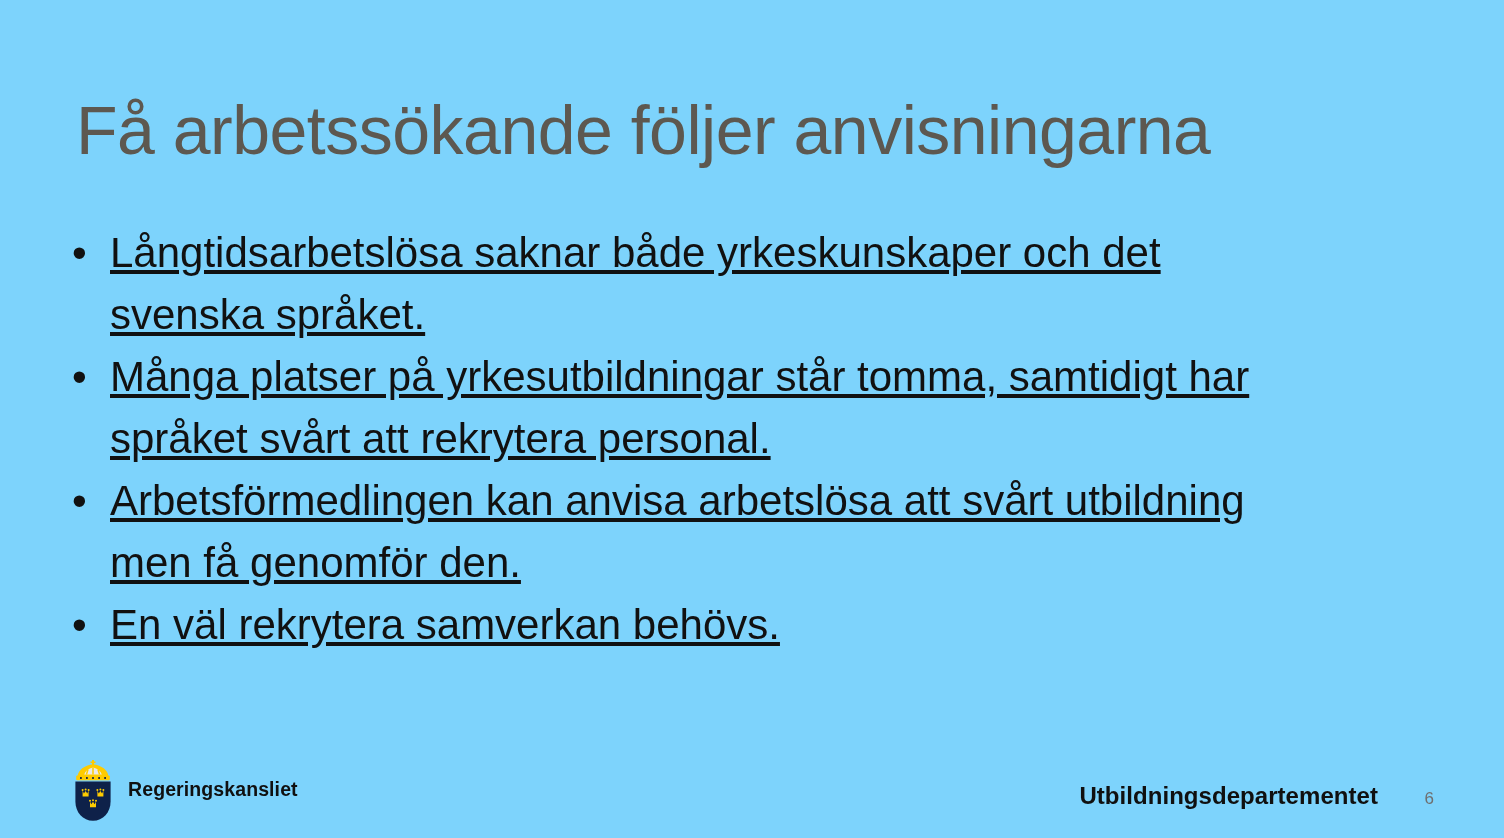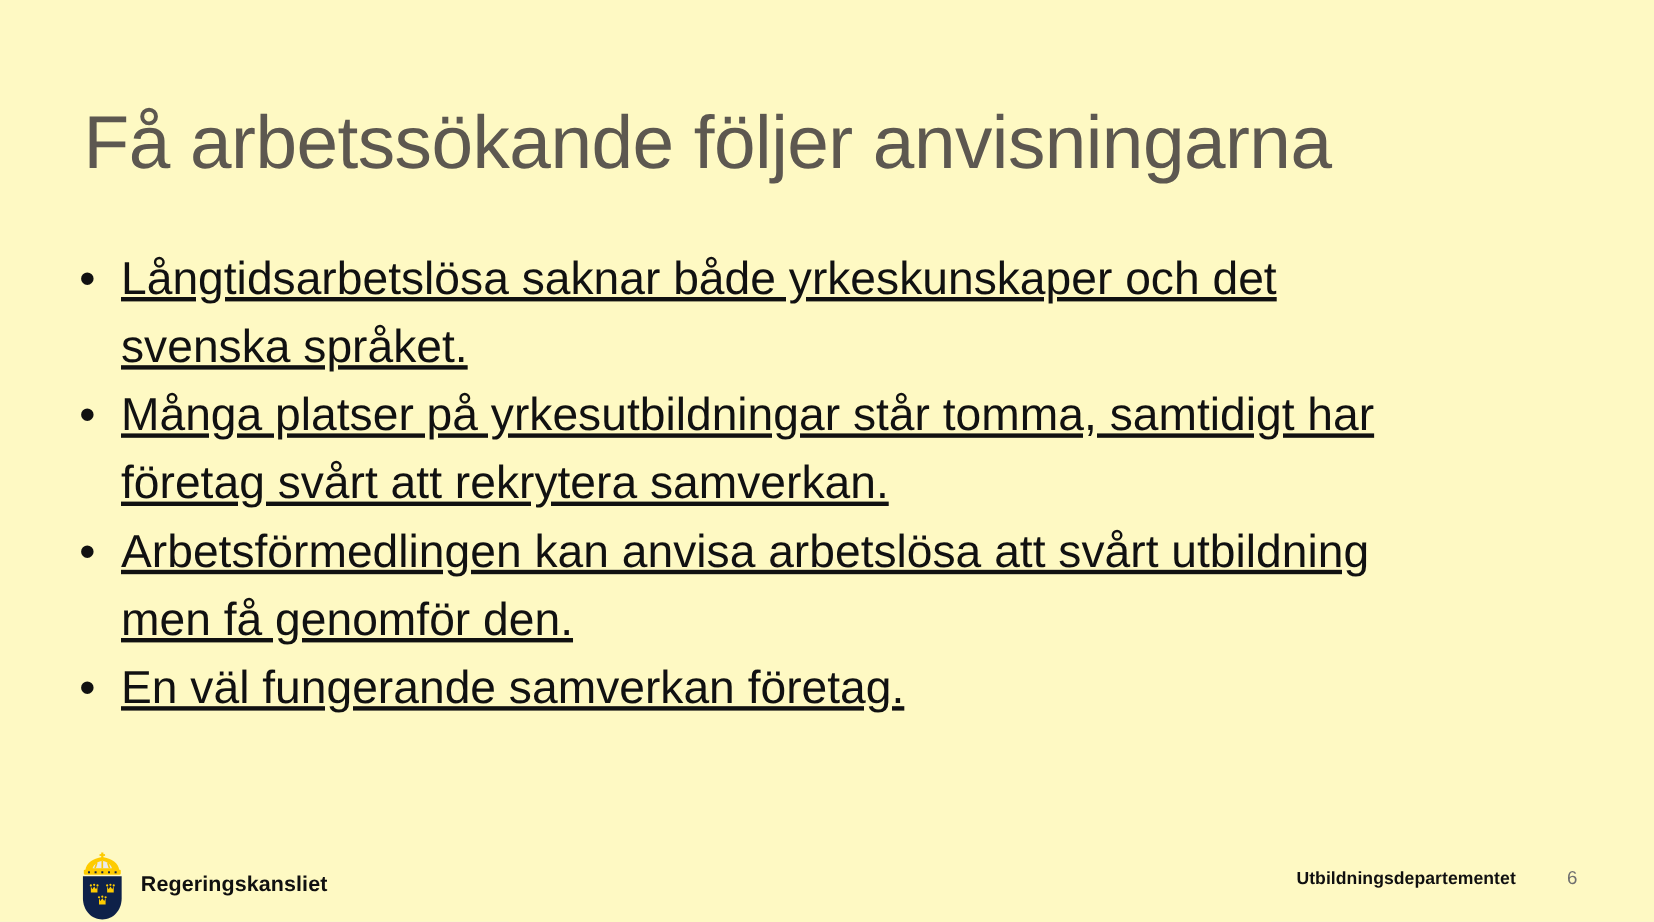--- a/index.html
+++ b/index.html
@@ -11,21 +11,21 @@
     width: 1504px;
     height: 838px;
     background: #eaeaea;
     font-family: "Liberation Sans", sans-serif;
     overflow: hidden;
   }
   .slide {
     position: relative;
     width: 1504px;
     height: 838px;
-    background: #fef9c3;
+    background: #7dd3fc;
     box-sizing: border-box;
   }
 
   
   .slide-title {
     position: absolute;
     left: 76px;
     top: 44px;
     width: 1340px;
     font-size: 68px;
@@ -76,21 +76,21 @@
   .footer {
     position: absolute;
     left: 0;
     bottom: 0;
     width: 1504px;
     height: 92px;
   }
   .brand {
     position: absolute;
     left: 70px;
-    bottom: 0;
+    bottom: 15px;
     display: flex;
     align-items: center;
     gap: 12px;
   }
   .brand-emblem {
     display: block;
     width: 46px;
     height: 64px;
   }
   .brand-name {
@@ -98,21 +98,21 @@
     font-weight: bold;
     color: #101010;
     letter-spacing: 0.1px;
     line-height: 1;
     padding-bottom: 2px;
   }
   .dept {
     position: absolute;
     right: 126px;
     bottom: 30px;
-    font-size: 16px;
+    font-size: 24px;
     font-weight: bold;
     color: #101010;
     letter-spacing: 0.05px;
     line-height: 1;
   }
   .slide-number {
     position: absolute;
     right: 70px;
     bottom: 31px;
     font-size: 17px;
@@ -131,31 +131,31 @@
   <div class="body-area">
     <ul class="bullet-list">
 
       <li class="bullet-item">
         <span class="bullet-marker">•</span>
         <span class="bullet-text">Långtidsarbetslösa saknar både yrkeskunskaper och det svenska språket.</span>
       </li>
 
       <li class="bullet-item">
         <span class="bullet-marker">•</span>
-        <span class="bullet-text">Många platser på yrkesutbildningar står tomma, samtidigt har företag svårt att rekrytera samverkan.</span>
+        <span class="bullet-text">Många platser på yrkesutbildningar står tomma, samtidigt har språket svårt att rekrytera personal.</span>
       </li>
 
       <li class="bullet-item">
         <span class="bullet-marker">•</span>
         <span class="bullet-text">Arbetsförmedlingen kan anvisa arbetslösa att svårt utbildning men få genomför den.</span>
       </li>
 
       <li class="bullet-item">
         <span class="bullet-marker">•</span>
-        <span class="bullet-text">En väl fungerande samverkan företag.</span>
+        <span class="bullet-text">En väl rekrytera samverkan behövs.</span>
       </li>
 
     </ul>
   </div>
 
   <div class="footer">
 
     <div class="brand">
       <svg class="brand-emblem" viewBox="0 0 46 64" aria-hidden="true">
 

